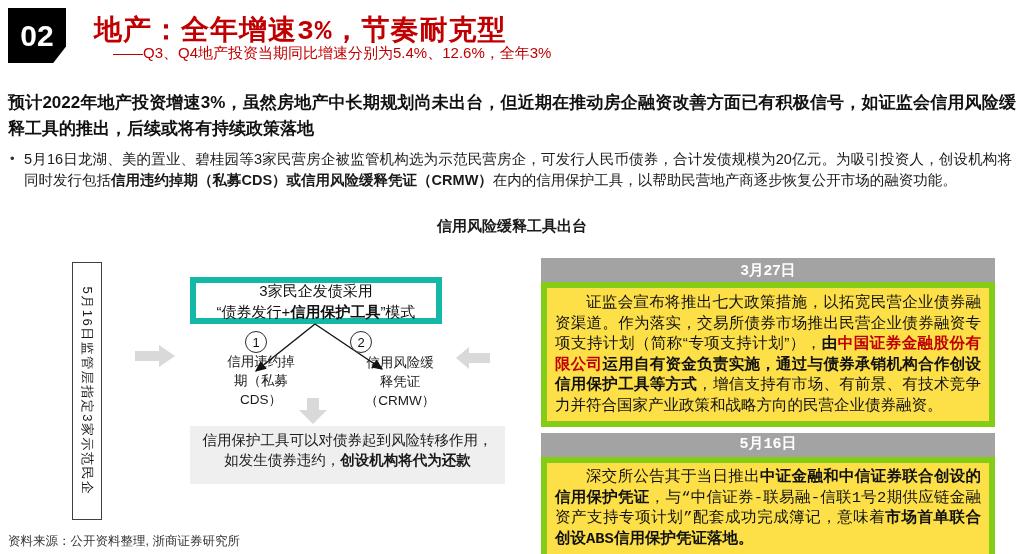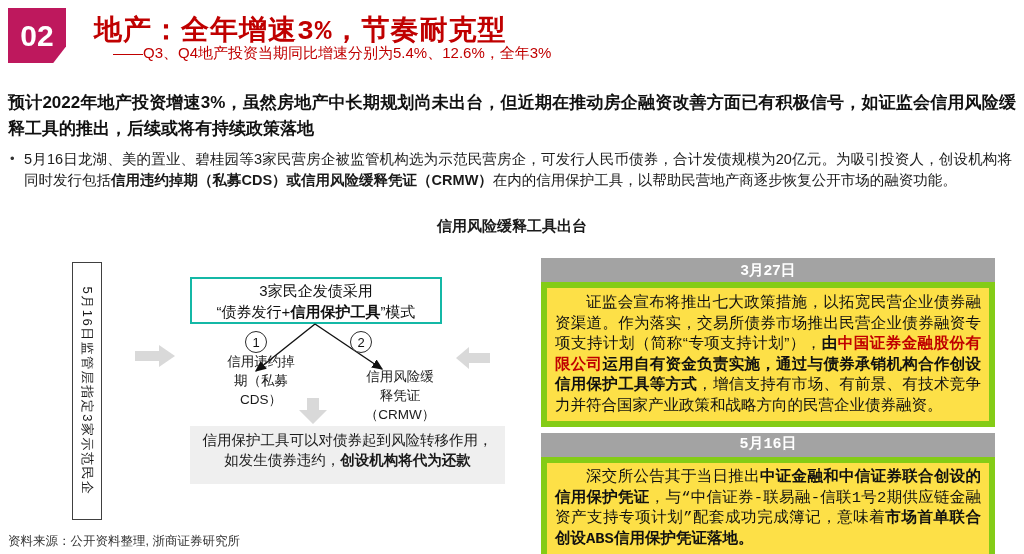--- a/index.html
+++ b/index.html
@@ -5,21 +5,21 @@
   * { margin:0; padding:0; box-sizing:border-box; }
   html,body { width:1024px; height:554px; background:#ffffff;
               font-family:"Liberation Sans","DejaVu Sans",sans-serif; }
   .slide { position:relative; width:1024px; height:554px; background:#fff; overflow:hidden; }
 
   .b { font-weight:bold; }
   .red { color:#c00000; }
 
   
   .badge { position:absolute; left:8px; top:8px; width:58px; height:55px;
-           background:#be185d; color:#fff; font-weight:bold; font-size:30px;
+           background:#000000; color:#fff; font-weight:bold; font-size:30px;
            display:flex; align-items:center; justify-content:center;
            clip-path:polygon(0 0,100% 0,100% 70%,78% 100%,0 100%); }
   .title { position:absolute; left:94px; top:11px; font-size:28px; font-weight:bold;
            color:#c00000; letter-spacing:1px; white-space:nowrap;font-family:Liberation Mono, monospace; }
   .subtitle { position:absolute; left:113px; top:44px; font-size:15px; color:#c00000;
               white-space:nowrap; }
 
   
   .lead { position:absolute; left:8px; top:90px; width:1008px; font-size:17px;
           font-weight:bold; color:#111; line-height:26px; text-align:justify; }
@@ -36,33 +36,33 @@
               border:1px solid #404040; background:#fff; }
   .side-tab .rot { position:absolute; width:256px; height:28px; left:-114px; top:114px;
                    transform:rotate(90deg); text-align:center; line-height:28px;
                    font-size:13px; color:#1a1a1a; letter-spacing:1.5px; white-space:nowrap; }
 
   
   .block-arrow { position:absolute; }
 
   
   .top-box { position:absolute; left:190px; top:277px; width:252px; height:47px;
-             border:2px solid #14b8a6; background:#fff; display:flex; flex-direction:column;
+             border:6px solid #14b8a6; background:#fff; display:flex; flex-direction:column;
              align-items:center; justify-content:center; font-size:15px; color:#111;
              line-height:21px; }
   .diag-arrows { position:absolute; left:190px; top:323px; }
   .circle-badge { position:absolute; width:22px; height:22px; border:1.5px solid #2b2b2b;
                   border-radius:50%; background:#fff; font-size:13px; color:#111;
                   display:flex; align-items:center; justify-content:center; }
   .circle-1 { left:245px; top:331px; }
   .circle-2 { left:350px; top:331px; }
   .branch-label { position:absolute; font-size:13.5px; color:#1a1a1a; line-height:19px;
                   text-align:center; }
   .branch-1 { left:191px; top:352px; width:68px;margin-left:36px; }
-  .branch-2 { left:360px; top:367px; width:80px; }
+  .branch-2 { left:360px; top:353px; width:80px; }
   .note-box { position:absolute; left:190px; top:426px; width:315px; height:58px;
               background:#efefef; font-size:14.5px; color:#1a1a1a; line-height:20px;
               text-align:center; padding:4px 10px 0; }
 
   
   .panel { position:absolute; left:522px; top:258px; width:473px;padding-left:19px; }
   .tl-section + .tl-section { margin-top:6px;font-family:Liberation Mono, monospace; }
   .tl-bar { height:24px; background:#a3a3a3; color:#fff; font-weight:bold; font-size:15px;
             text-align:center; line-height:24px; }
   .tl-body { border:6px solid #84cc16; background:#fde047; padding:4px 8px 6px;

